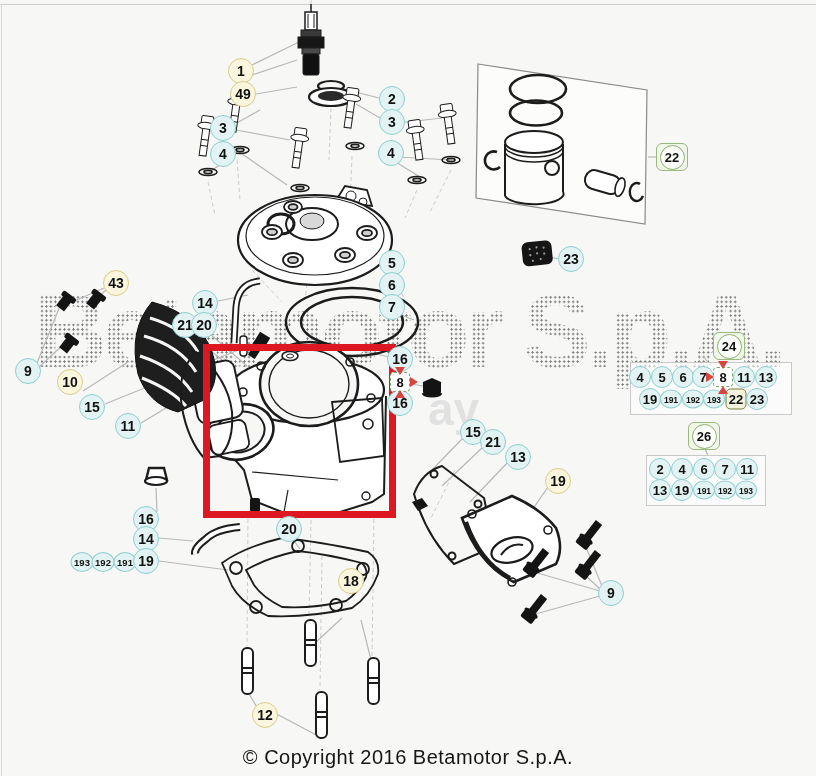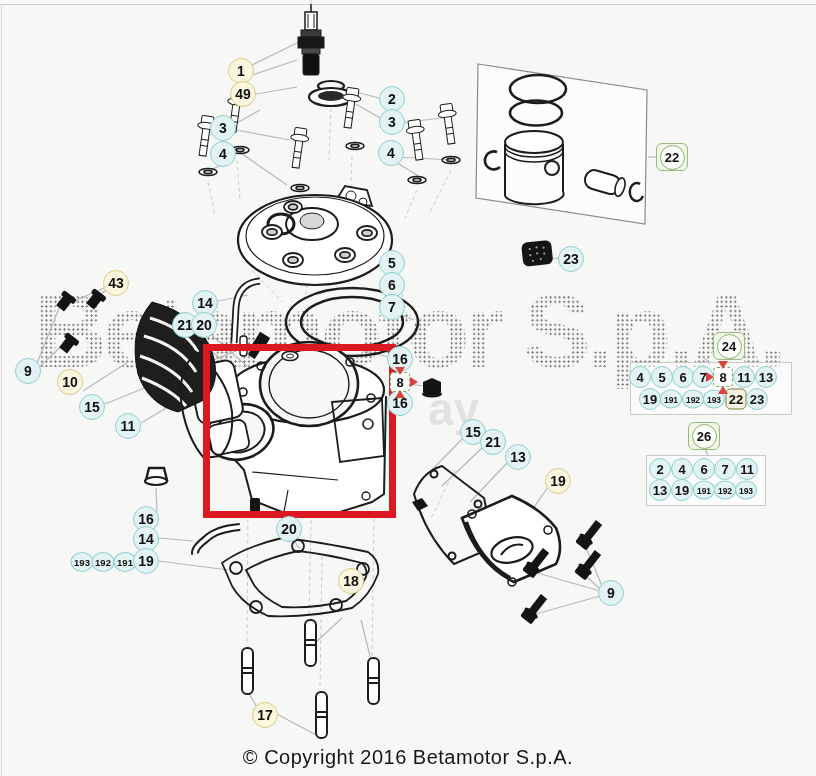--- a/index.html
+++ b/index.html
@@ -439,21 +439,21 @@
     </g>
   </svg>
 
   <div class="redbox"></div>
 
   <div class="co yellow" style="left:241px;top:71px">1</div>
   <div class="co yellow" style="left:243px;top:94px">49</div>
   <div class="co yellow" style="left:116px;top:283px">43</div>
   <div class="co yellow" style="left:70px;top:382px">10</div>
   <div class="co yellow" style="left:558px;top:481px">19</div>
-  <div class="co yellow" style="left:265px;top:715px">17</div>
+  <div class="co yellow" style="left:265px;top:715px">12</div>
   <div class="co yellow" style="left:351px;top:581px">18</div>
 
   <div class="co teal" style="left:392px;top:99px">2</div>
   <div class="co teal" style="left:392px;top:122px">3</div>
   <div class="co teal" style="left:223px;top:128px">3</div>
   <div class="co teal" style="left:223px;top:154px">4</div>
   <div class="co teal" style="left:391px;top:153px">4</div>
   <div class="co teal" style="left:392px;top:263px">5</div>
   <div class="co teal" style="left:392px;top:285px">6</div>
   <div class="co teal" style="left:392px;top:307px">7</div>

